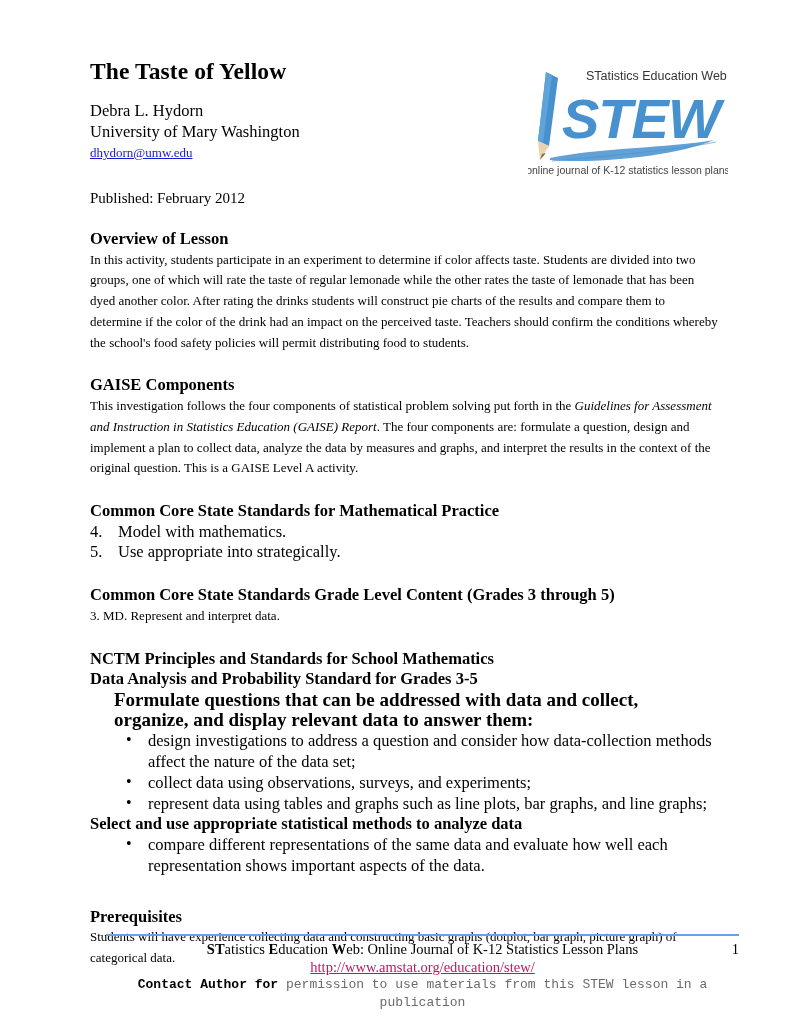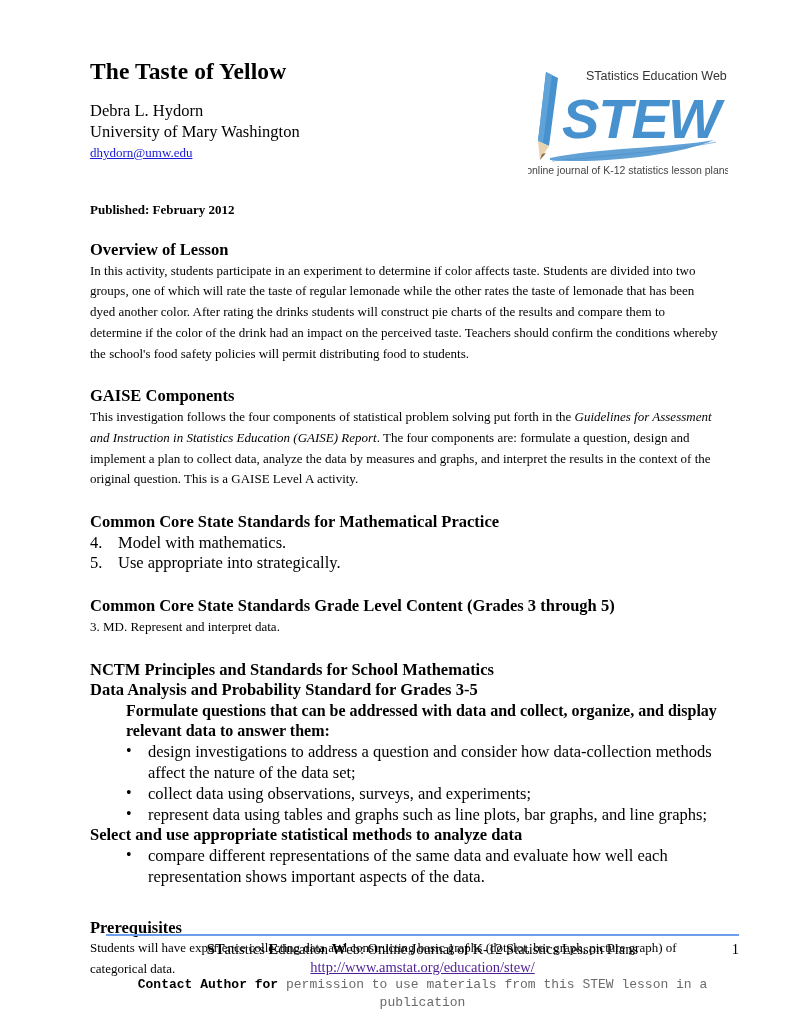--- a/index.html
+++ b/index.html
@@ -55,23 +55,23 @@
     position: absolute;
     right: -8px;
     top: 6px;
     width: 200px;
     height: 115px;
   }
   .logo svg { display: block; }
 
   
   .published {
-    font-size: 13px;
-    font-weight: bold;
-    margin-top: 24px;
+    font-size: 15px;
+    font-weight: normal;
+    margin-top: 12px;
   }
   .sec {
     margin-top: 22px;
   }
   .sec-head {
     font-size: 16.5px;
     font-weight: bold;
     line-height: 20.5px;
   }
   .para {
@@ -87,24 +87,24 @@
   }
   .numlist .row {
     display: flex;
   }
   .numlist .num {
     width: 28px;
     flex: none;
   }
 
   .sub-head {
-    font-size: 16px;
-    font-weight: bold;
-    line-height: 20.8px;
-    margin-left: 36px;
+    font-size: 19px;
+    font-weight: bold;
+    line-height: 20.8px;
+    margin-left: 24px;
     width: 600px;
   }
   .sub-head2 {
     font-size: 16.5px;
     font-weight: bold;
     line-height: 20.8px;
   }
 
   .bullets {
     margin: 0;
@@ -149,21 +149,21 @@
   .page-num {
     position: absolute;
     right: 0;
     top: 0;
     font-size: 14.5px;
   }
   .footer-url {
     display: block;
     font-size: 14.5px;
     line-height: 18px;
-    color: #4c1d95;
+    color: #be185d;
     text-decoration: underline;
   }
   .footer-line3 {
     font-size: 13px;
     line-height: 18px;
     color: #6b6b6b;
     font-family: Liberation Mono, monospace;
   }
   .footer-line3 b {
     color: #000000;

